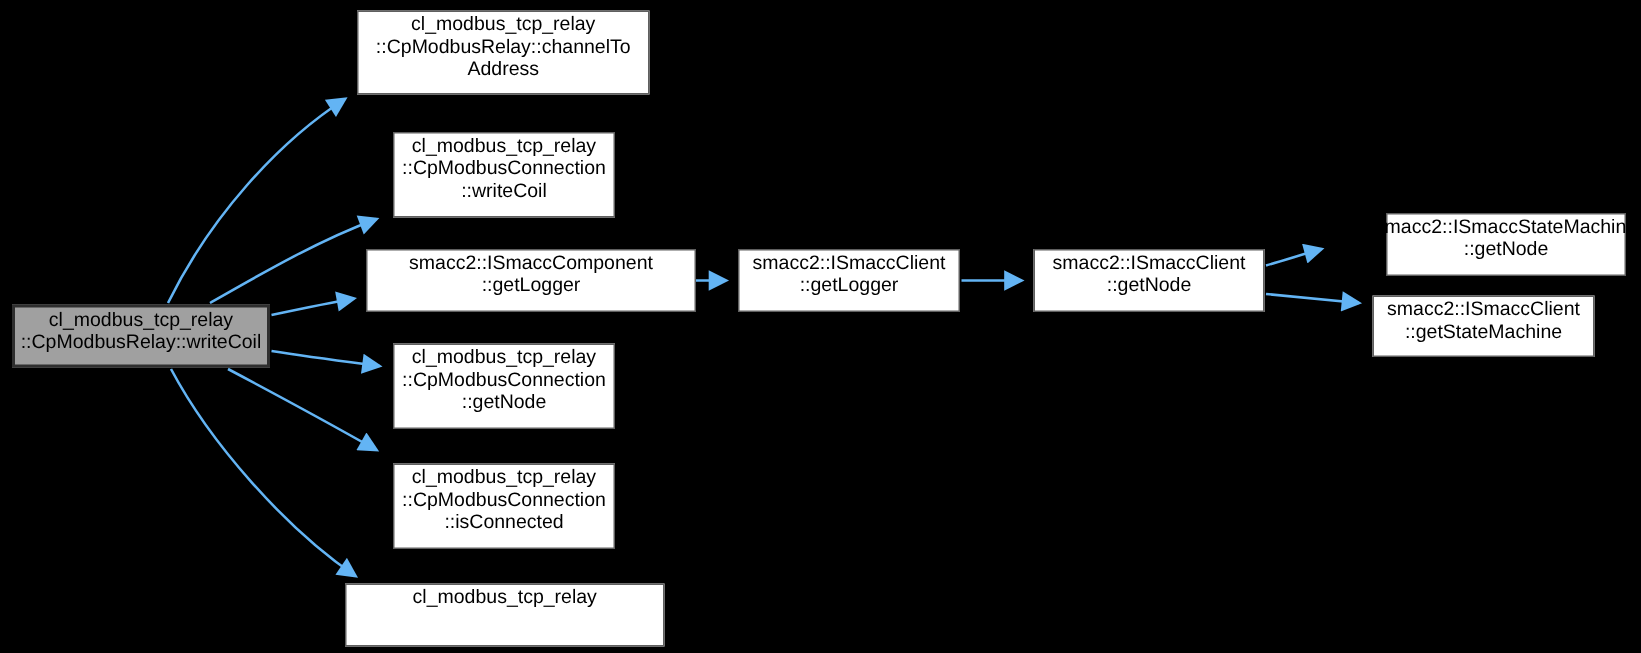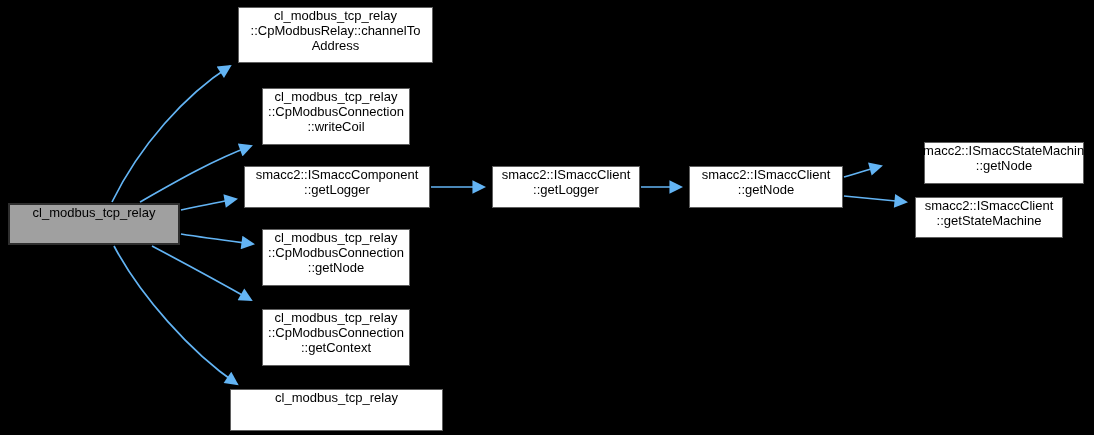--- a/index.html
+++ b/index.html
@@ -39,21 +39,21 @@
   }
   .node.hl {
     background: #a0a0a0;
     border: 2px solid #2e2e2e;
     cursor: default;
   }
   
   .n-writecoil        { left: 8px;   top: 203px; width: 172px; height: 42px; }
   .n-channeltoaddress { left: 238px; top: 7px;   width: 195px; height: 56px; }
   .n-getcontext       { left: 262px; top: 88px;  width: 148px; height: 57px; }
-  .n-comp-getlogger   { left: 244px; top: 166px; width: 186px; height: 42px; }
+  .n-comp-getlogger   { left: 244px; top: 166px; width: 220px; height: 42px; }
   .n-getmutex         { left: 262px; top: 229px; width: 148px; height: 57px; }
   .n-isconnected      { left: 262px; top: 309px; width: 148px; height: 57px; }
   .n-isvalidchannel   { left: 230px; top: 389px; width: 213px; height: 42px; }
   .n-client-getlogger { left: 492px; top: 166px; width: 148px; height: 42px; }
   .n-client-getnode   { left: 689px; top: 166px; width: 154px; height: 42px; }
   .n-sm-getnode       { left: 924px; top: 130px; width: 160px; height: 42px; margin-top: 12px; }
   .n-getstatemachine  { left: 915px; top: 197px; width: 148px; height: 41px; }
   .edge {
     fill: none;
     stroke: #63b4f4;
@@ -78,20 +78,21 @@
     <path class="edge" d="M 152,246 C 186,264 221,283 251,300" marker-end="url(#arrow)"></path>
     <path class="edge" d="M 114,246 C 140,295 190,352 237,384" marker-end="url(#arrow)"></path>
     <path class="edge" d="M 431,187 L 484,187" marker-end="url(#arrow)"></path>
     <path class="edge" d="M 641,187 L 681,187" marker-end="url(#arrow)"></path>
     <path class="edge" d="M 844,177 C 858,173 870,169 881,166" marker-end="url(#arrow)"></path>
     <path class="edge" d="M 844,196 L 906,202" marker-end="url(#arrow)"></path>
   </svg>
 
   <div class="node hl n-writecoil">
     <span>cl_modbus_tcp_relay</span>
+    <span>::CpModbusRelay::writeCoil</span>
   </div>
 
   <div class="node n-channeltoaddress">
     <span>cl_modbus_tcp_relay</span>
     <span>::CpModbusRelay::channelTo</span>
     <span>Address</span>
   </div>
 
   <div class="node n-getcontext">
     <span>cl_modbus_tcp_relay</span>
@@ -106,21 +107,21 @@
 
   <div class="node n-getmutex">
     <span>cl_modbus_tcp_relay</span>
     <span>::CpModbusConnection</span>
     <span>::getNode</span>
   </div>
 
   <div class="node n-isconnected">
     <span>cl_modbus_tcp_relay</span>
     <span>::CpModbusConnection</span>
-    <span>::getContext</span>
+    <span>::isConnected</span>
   </div>
 
   <div class="node n-isvalidchannel">
     <span>cl_modbus_tcp_relay</span>
   </div>
 
   <div class="node n-client-getlogger">
     <span>smacc2::ISmaccClient</span>
     <span>::getLogger</span>
   </div>

